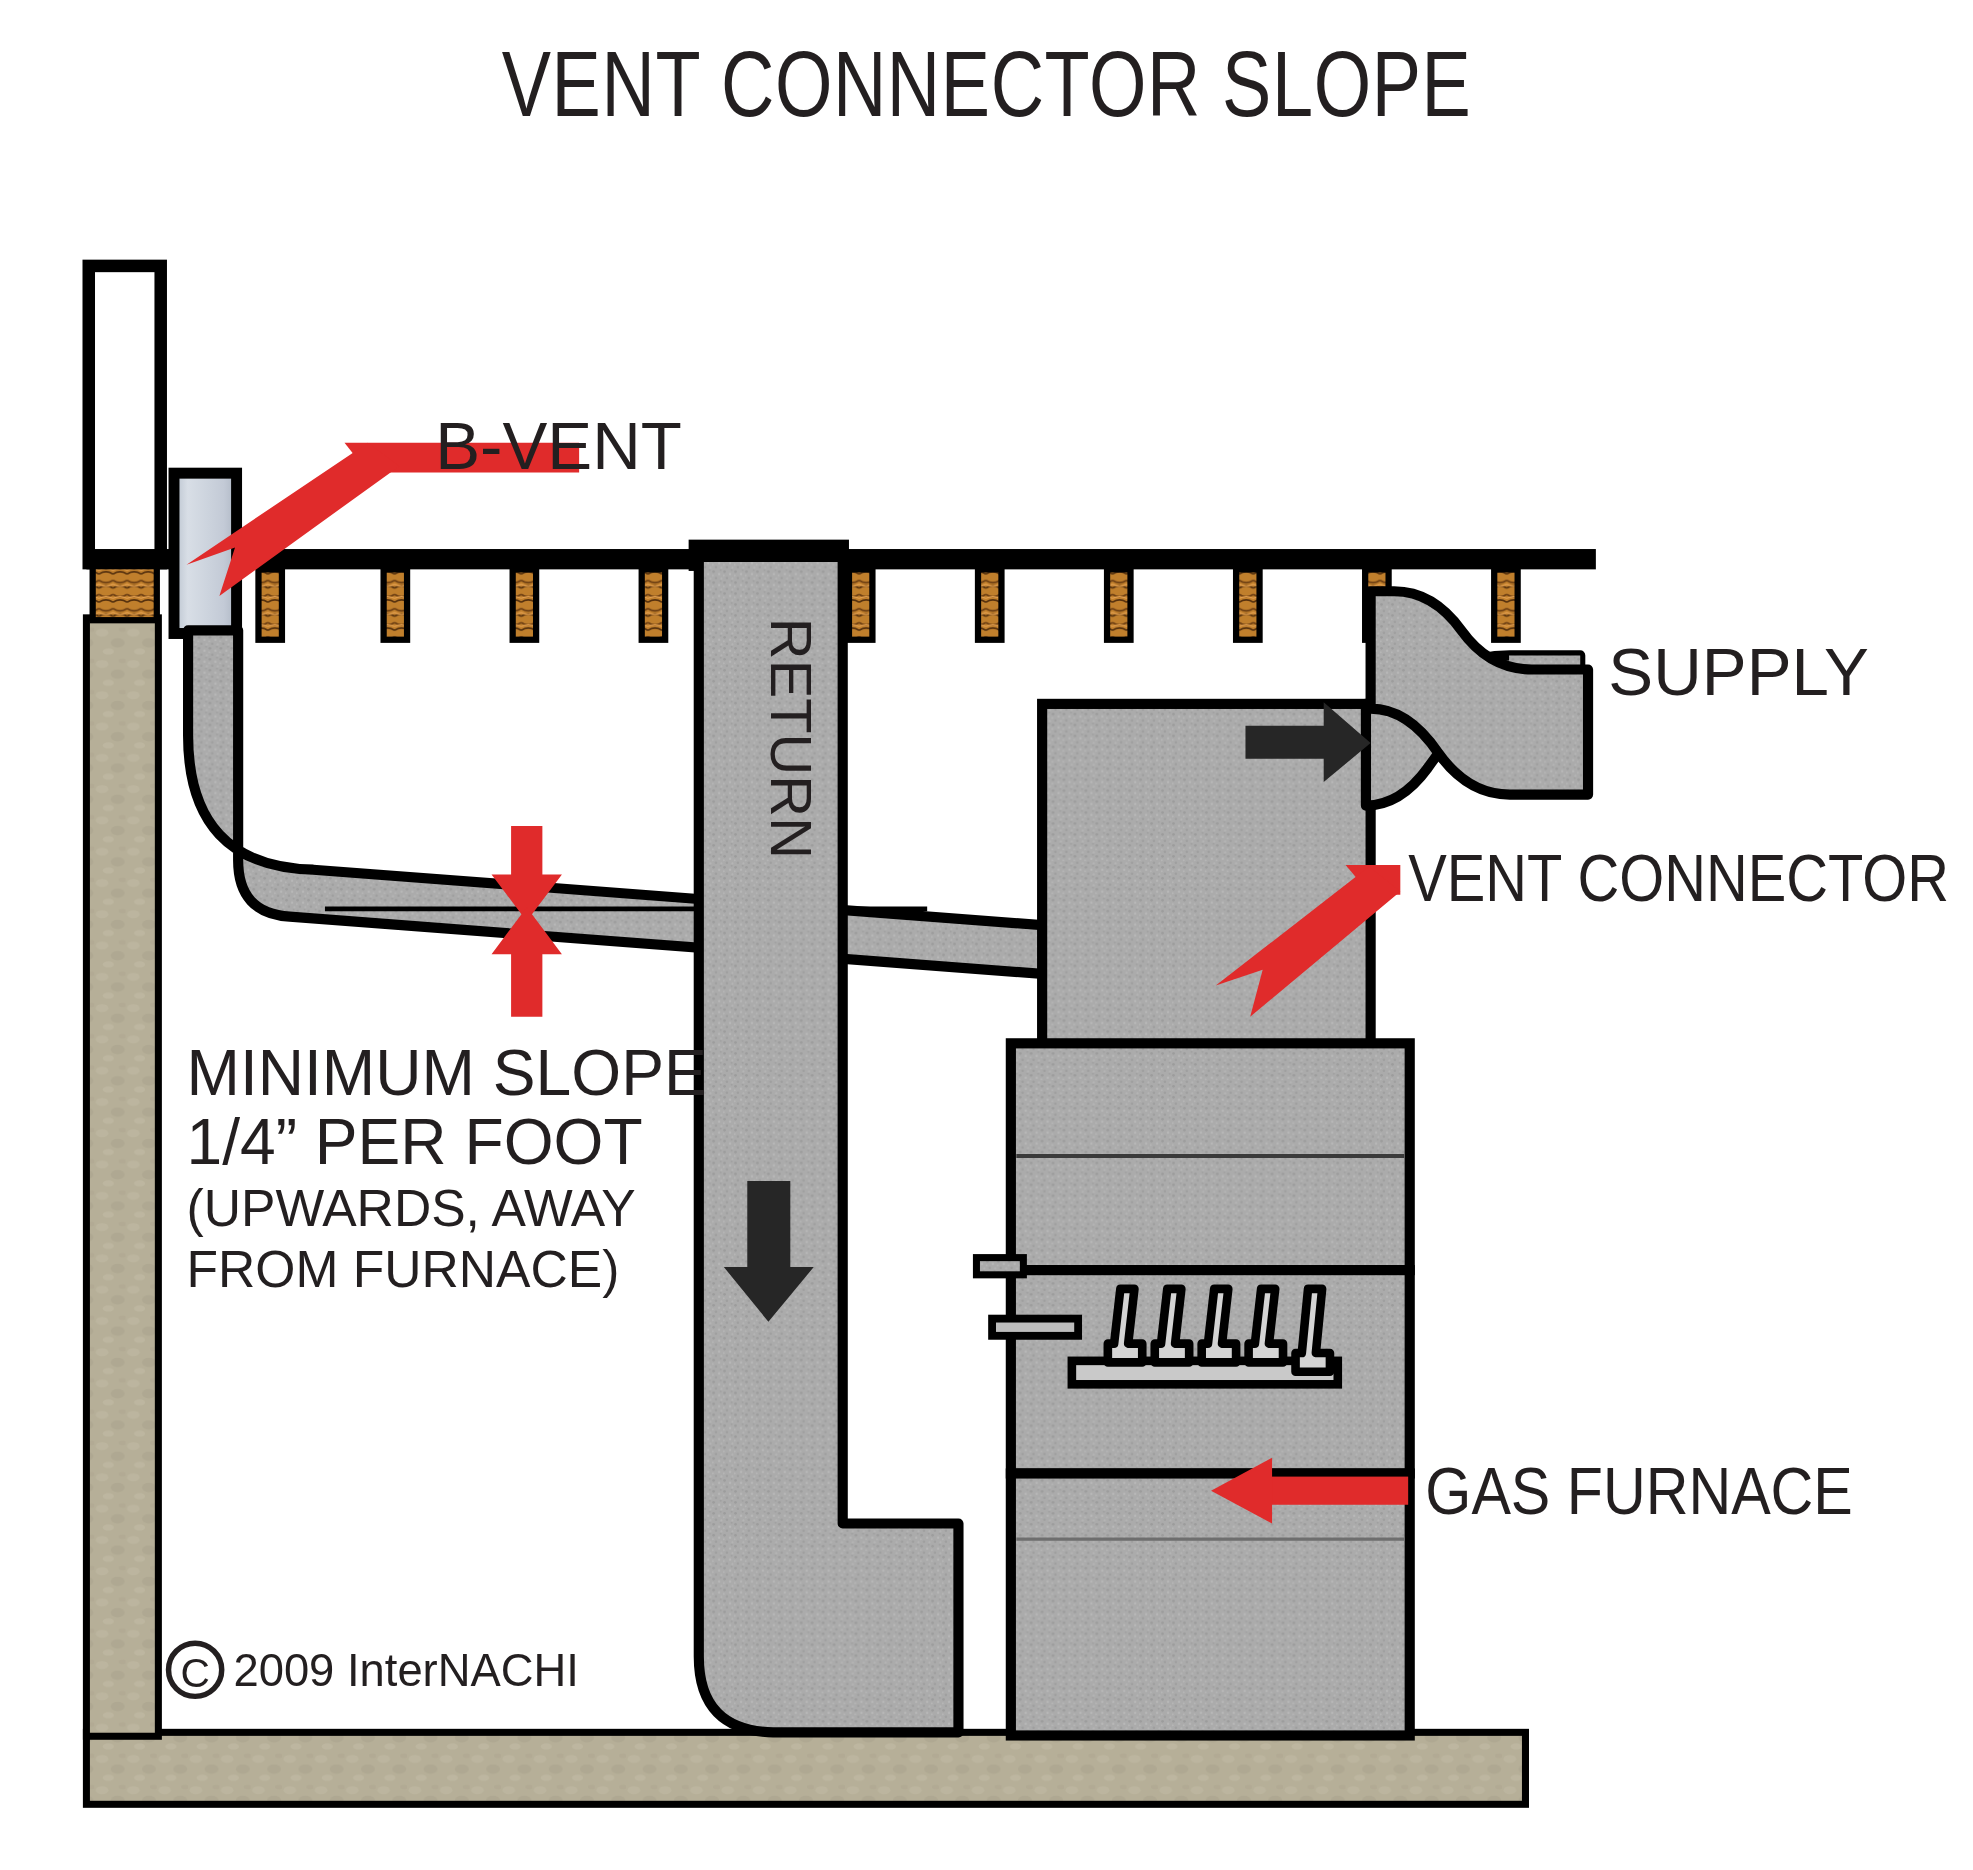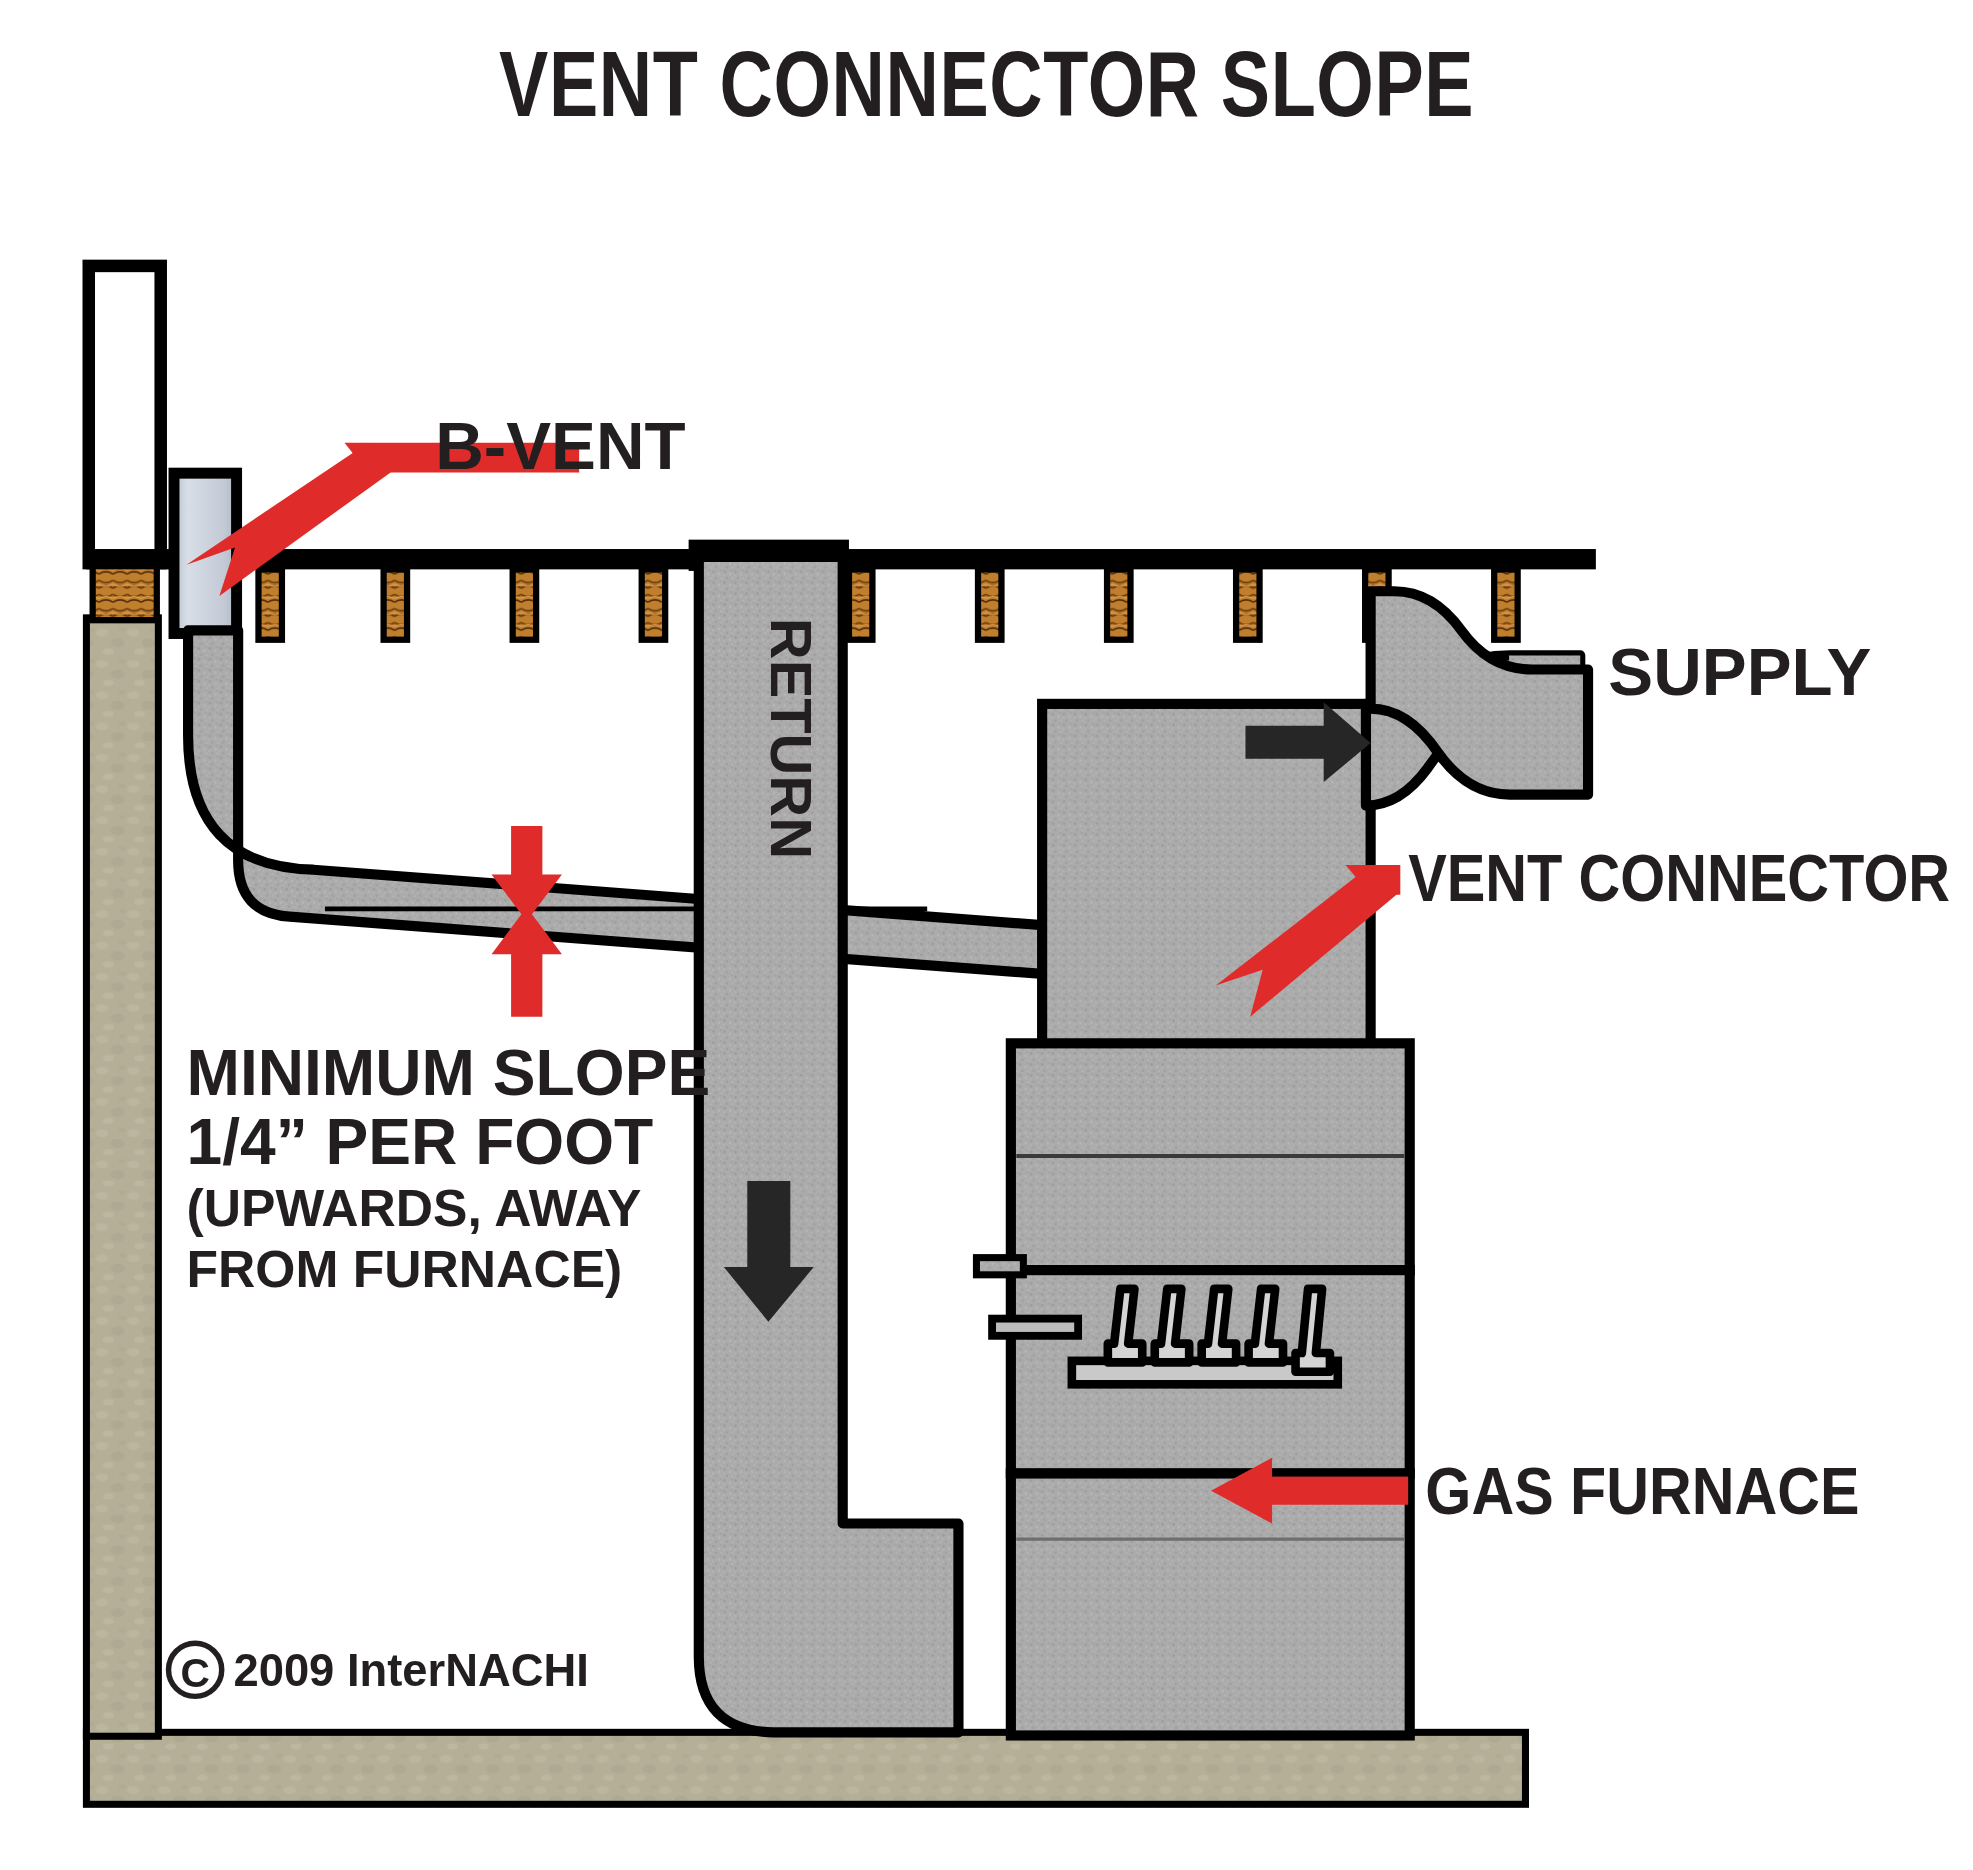--- a/index.html
+++ b/index.html
@@ -11,21 +11,20 @@
     font-family: "Liberation Sans", sans-serif;
     width: 1974px;
     height: 1870px;
     overflow: hidden;
   }
   #stage {
     position: relative;
     width: 1974px;
     height: 1870px;
     background: #ffffff;
-    font-weight: bold;
   }
   svg#diagram {
     position: absolute;
     left: 0;
     top: 0;
     width: 1974px;
     height: 1870px;
     display: block;
   }
   .txt {

